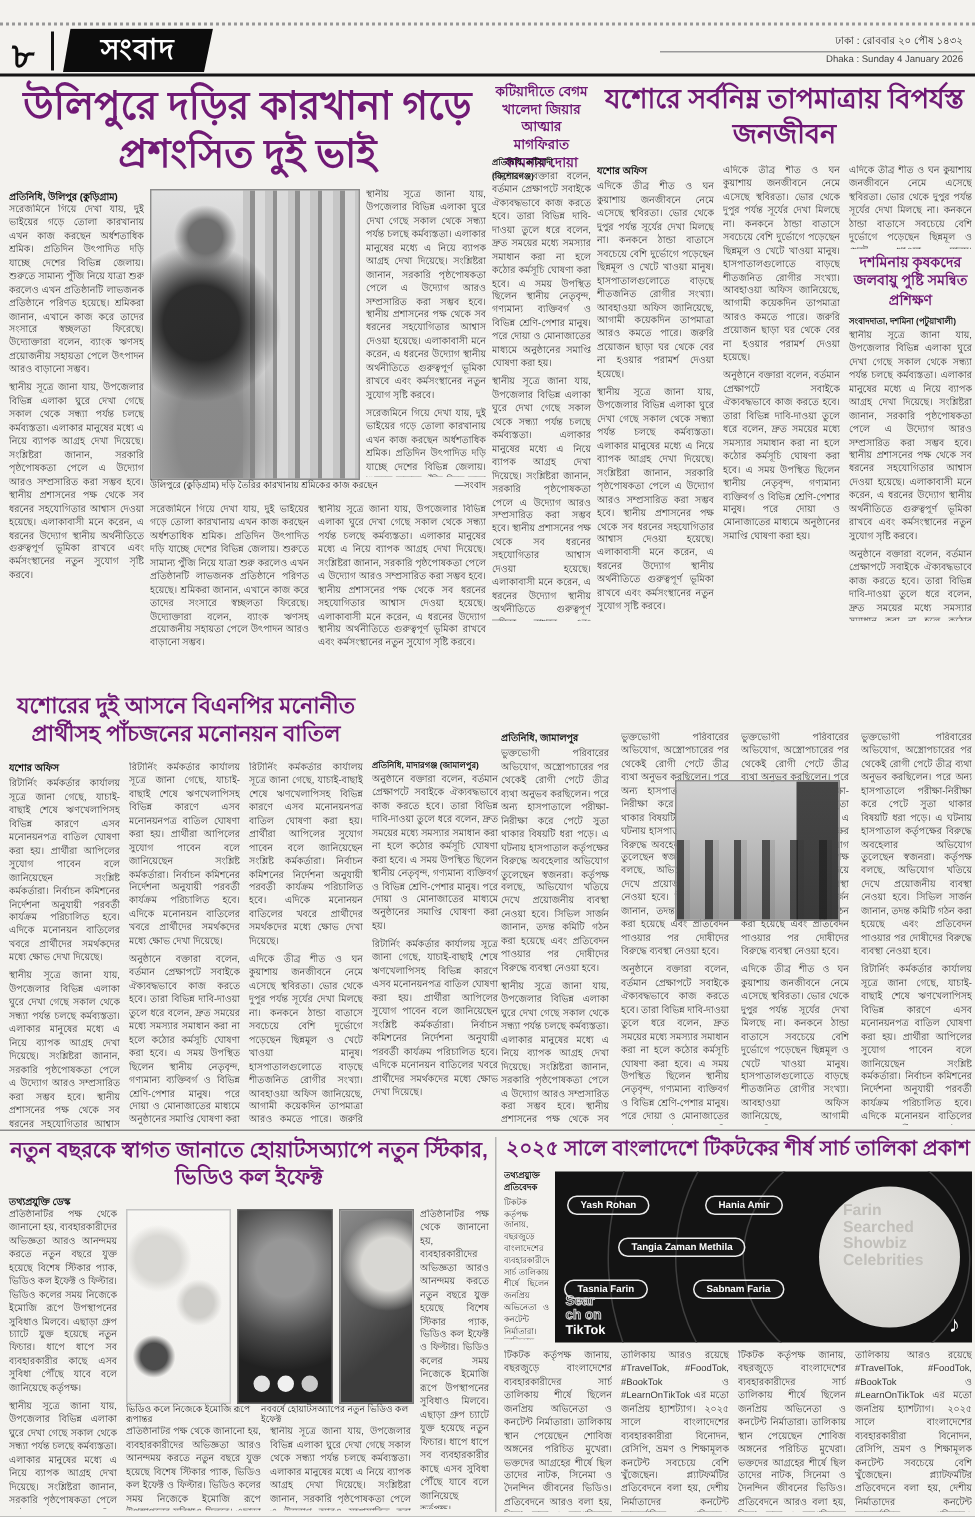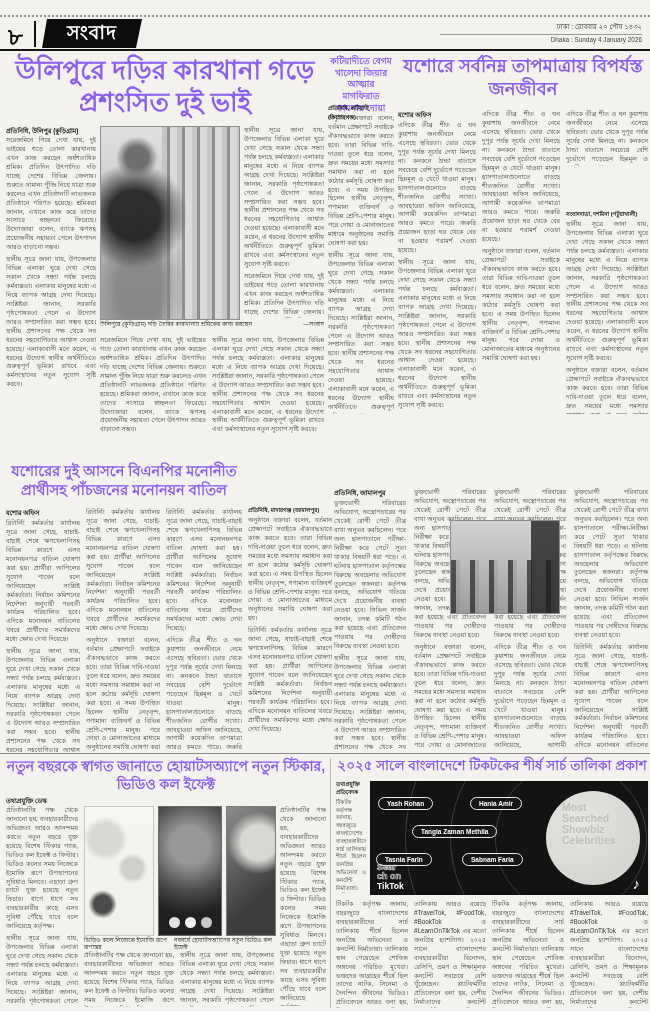--- a/index.html
+++ b/index.html
@@ -1,20 +1,20 @@
 <!DOCTYPE html>
 <html><head>
 <meta charset="utf-8">
 <style>
   html,body{margin:0;padding:0;background:#9a9a9a;}
   .page{position:relative;width:650px;height:1011px;margin:0 auto;background:#f3f2ee;
         font-family:"Liberation Sans", sans-serif;color:#1c1c1c;overflow:hidden;}
   .abs{position:absolute;}
   .rule{position:absolute;background:#151515;}
-  .hl{font-weight:bold;text-align:center;color:#8b5cf6;}
+  .hl{font-weight:bold;text-align:center;color:#701a75;}
   .bt{font-size:6.3px;line-height:1.42;text-align:justify;color:#3a3a3a;overflow:hidden;}
   .bt p{margin:0 0 3px 0;}
   .byline{font-size:6.4px;font-weight:bold;color:#111;margin:0 0 2px 0;}
   .byline-sm{font-size:5.6px;font-weight:bold;color:#111;margin:0 0 2px 0;}
   .photo{border:1px solid #8d8d8d;background-repeat:no-repeat;}
   .caption{font-size:6px;color:#222;display:flex;justify-content:space-between;line-height:1.2;}
   .dotted-rule{position:absolute;border-top:2px dotted #979797;}
   
   .photo-a{
     background-image:
@@ -120,20 +120,21 @@
     <p>স্থানীয় সূত্রে জানা যায়, উপজেলার বিভিন্ন এলাকা ঘুরে দেখা গেছে সকাল থেকে সন্ধ্যা পর্যন্ত চলছে কর্মব্যস্ততা। এলাকার মানুষের মধ্যে এ নিয়ে ব্যাপক আগ্রহ দেখা দিয়েছে। সংশ্লিষ্টরা জানান, সরকারি পৃষ্ঠপোষকতা পেলে এ উদ্যোগ আরও সম্প্রসারিত করা সম্ভব হবে। স্থানীয় প্রশাসনের পক্ষ থেকে সব ধরনের সহযোগিতার আশ্বাস দেওয়া হয়েছে। এলাকাবাসী মনে করেন, এ ধরনের উদ্যোগ স্থানীয় অর্থনীতিতে গুরুত্বপূর্ণ ভূমিকা রাখবে এবং কর্মসংস্থানের নতুন সুযোগ সৃষ্টি করবে।</p>
   </div>
   <div class="abs bt" style="left:482px;top:110px;width:78px;height:304px;">
     <p>এদিকে তীব্র শীত ও ঘন কুয়াশায় জনজীবনে নেমে এসেছে স্থবিরতা। ভোর থেকে দুপুর পর্যন্ত সূর্যের দেখা মিলছে না। কনকনে ঠান্ডা বাতাসে সবচেয়ে বেশি দুর্ভোগে পড়েছেন ছিন্নমূল ও খেটে খাওয়া মানুষ। হাসপাতালগুলোতে বাড়ছে শীতজনিত রোগীর সংখ্যা। আবহাওয়া অফিস জানিয়েছে, আগামী কয়েকদিন তাপমাত্রা আরও কমতে পারে। জরুরি প্রয়োজন ছাড়া ঘর থেকে বের না হওয়ার পরামর্শ দেওয়া হয়েছে।</p>
     <p>অনুষ্ঠানে বক্তারা বলেন, বর্তমান প্রেক্ষাপটে সবাইকে ঐক্যবদ্ধভাবে কাজ করতে হবে। তারা বিভিন্ন দাবি-দাওয়া তুলে ধরে বলেন, দ্রুত সময়ের মধ্যে সমস্যার সমাধান করা না হলে কঠোর কর্মসূচি ঘোষণা করা হবে। এ সময় উপস্থিত ছিলেন স্থানীয় নেতৃবৃন্দ, গণ্যমান্য ব্যক্তিবর্গ ও বিভিন্ন শ্রেণি-পেশার মানুষ। পরে দোয়া ও মোনাজাতের মাধ্যমে অনুষ্ঠানের সমাপ্তি ঘোষণা করা হয়।</p>
   </div>
   <div class="abs bt" style="left:566px;top:110px;width:82px;height:56px;">
     <p>এদিকে তীব্র শীত ও ঘন কুয়াশায় জনজীবনে নেমে এসেছে স্থবিরতা। ভোর থেকে দুপুর পর্যন্ত সূর্যের দেখা মিলছে না। কনকনে ঠান্ডা বাতাসে সবচেয়ে বেশি দুর্ভোগে পড়েছেন ছিন্নমূল ও খেটে খাওয়া মানুষ। হাসপাতালগুলোতে বাড়ছে শীতজনিত রোগীর সংখ্যা। আবহাওয়া অফিস জানিয়েছে, আগামী কয়েকদিন তাপমাত্রা আরও কমতে পারে। জরুরি প্রয়োজন ছাড়া ঘর থেকে বের না হওয়ার পরামর্শ দেওয়া হয়েছে।</p>
   </div>
 
+  <div class="abs hl" style="left:566px;top:170px;width:82px;font-size:9.5px;line-height:1.3;">দশমিনায় কৃষকদের জলবায়ু পুষ্টি সমন্বিত প্রশিক্ষণ</div>
   <div class="abs byline-sm" style="left:566px;top:210px;width:82px;">সংবাদদাতা, দশমিনা (পটুয়াখালী)</div>
   <div class="abs bt" style="left:566px;top:220px;width:82px;height:194px;">
     <p>স্থানীয় সূত্রে জানা যায়, উপজেলার বিভিন্ন এলাকা ঘুরে দেখা গেছে সকাল থেকে সন্ধ্যা পর্যন্ত চলছে কর্মব্যস্ততা। এলাকার মানুষের মধ্যে এ নিয়ে ব্যাপক আগ্রহ দেখা দিয়েছে। সংশ্লিষ্টরা জানান, সরকারি পৃষ্ঠপোষকতা পেলে এ উদ্যোগ আরও সম্প্রসারিত করা সম্ভব হবে। স্থানীয় প্রশাসনের পক্ষ থেকে সব ধরনের সহযোগিতার আশ্বাস দেওয়া হয়েছে। এলাকাবাসী মনে করেন, এ ধরনের উদ্যোগ স্থানীয় অর্থনীতিতে গুরুত্বপূর্ণ ভূমিকা রাখবে এবং কর্মসংস্থানের নতুন সুযোগ সৃষ্টি করবে।</p>
     <p>অনুষ্ঠানে বক্তারা বলেন, বর্তমান প্রেক্ষাপটে সবাইকে ঐক্যবদ্ধভাবে কাজ করতে হবে। তারা বিভিন্ন দাবি-দাওয়া তুলে ধরে বলেন, দ্রুত সময়ের মধ্যে সমস্যার সমাধান করা না হলে কঠোর কর্মসূচি ঘোষণা করা হবে। এ সময় উপস্থিত ছিলেন স্থানীয় নেতৃবৃন্দ, গণ্যমান্য ব্যক্তিবর্গ ও বিভিন্ন শ্রেণি-পেশার মানুষ। পরে দোয়া ও মোনাজাতের মাধ্যমে অনুষ্ঠানের সমাপ্তি ঘোষণা করা হয়।</p>
   </div>
 
   <div class="abs bt" style="left:334px;top:488px;width:72px;height:262px;">
     <div class="byline">প্রতিনিধি, জামালপুর</div>
     <p>ভুক্তভোগী পরিবারের অভিযোগ, অস্ত্রোপচারের পর থেকেই রোগী পেটে তীব্র ব্যথা অনুভব করছিলেন। পরে অন্য হাসপাতালে পরীক্ষা-নিরীক্ষা করে পেটে সুতা থাকার বিষয়টি ধরা পড়ে। এ ঘটনায় হাসপাতাল কর্তৃপক্ষের বিরুদ্ধে অবহেলার অভিযোগ তুলেছেন স্বজনরা। কর্তৃপক্ষ বলছে, অভিযোগ খতিয়ে দেখে প্রয়োজনীয় ব্যবস্থা নেওয়া হবে। সিভিল সার্জন জানান, তদন্ত কমিটি গঠন করা হয়েছে এবং প্রতিবেদন পাওয়ার পর দোষীদের বিরুদ্ধে ব্যবস্থা নেওয়া হবে।</p>
     <p>স্থানীয় সূত্রে জানা যায়, উপজেলার বিভিন্ন এলাকা ঘুরে দেখা গেছে সকাল থেকে সন্ধ্যা পর্যন্ত চলছে কর্মব্যস্ততা। এলাকার মানুষের মধ্যে এ নিয়ে ব্যাপক আগ্রহ দেখা দিয়েছে। সংশ্লিষ্টরা জানান, সরকারি পৃষ্ঠপোষকতা পেলে এ উদ্যোগ আরও সম্প্রসারিত করা সম্ভব হবে। স্থানীয় প্রশাসনের পক্ষ থেকে সব ধরনের সহযোগিতার আশ্বাস দেওয়া হয়েছে। এলাকাবাসী মনে করেন, এ ধরনের উদ্যোগ স্থানীয় অর্থনীতিতে গুরুত্বপূর্ণ ভূমিকা রাখবে এবং কর্মসংস্থানের নতুন সুযোগ সৃষ্টি করবে।</p>
@@ -211,21 +212,21 @@
     <div class="byline-sm">তথ্যপ্রযুক্তি প্রতিবেদক</div>
     <p>টিকটক কর্তৃপক্ষ জানায়, বছরজুড়ে বাংলাদেশের ব্যবহারকারীদের সার্চ তালিকায় শীর্ষে ছিলেন জনপ্রিয় অভিনেতা ও কনটেন্ট নির্মাতারা। তালিকায় স্থান পেয়েছেন শোবিজ অঙ্গনের পরিচিত মুখেরা। ভক্তদের আগ্রহের শীর্ষে ছিল তাদের নাটক, সিনেমা ও দৈনন্দিন জীবনের ভিডিও। প্রতিবেদনে আরও বলা হয়, শিক্ষা, রান্না ও ভ্রমণবিষয়ক কনটেন্টের জনপ্রিয়তাও উল্লেখযোগ্য হারে বেড়েছে।</p>
   </div>
 
   <div class="tt" style="left:370px;top:781px;width:278px;height:114px;">
     <div class="tt-arc" style="width:150px;height:150px;left:125px;top:-18px;"></div>
     <div class="tt-arc" style="width:240px;height:240px;left:80px;top:-63px;"></div>
     <div class="tt-arc" style="width:330px;height:330px;left:35px;top:-108px;"></div>
     <div class="tt-circle" style="left:176px;top:10px;">
       <div class="tt-circle-text">
-        <div>Most</div>
+        <div>Farin</div>
         <div>Searched</div>
         <div>Showbiz</div>
         <div>Celebrities</div>
       </div>
     </div>
     <div class="tt-pill" style="left:8px;top:16px;">Yash Rohan</div>
     <div class="tt-pill" style="left:100px;top:16px;">Hania Amir</div>
     <div class="tt-pill" style="left:42px;top:44px;">Tangia Zaman Methila</div>
     <div class="tt-pill" style="left:6px;top:72px;">Tasnia Farin</div>
     <div class="tt-pill" style="left:92px;top:72px;">Sabnam Faria</div>

